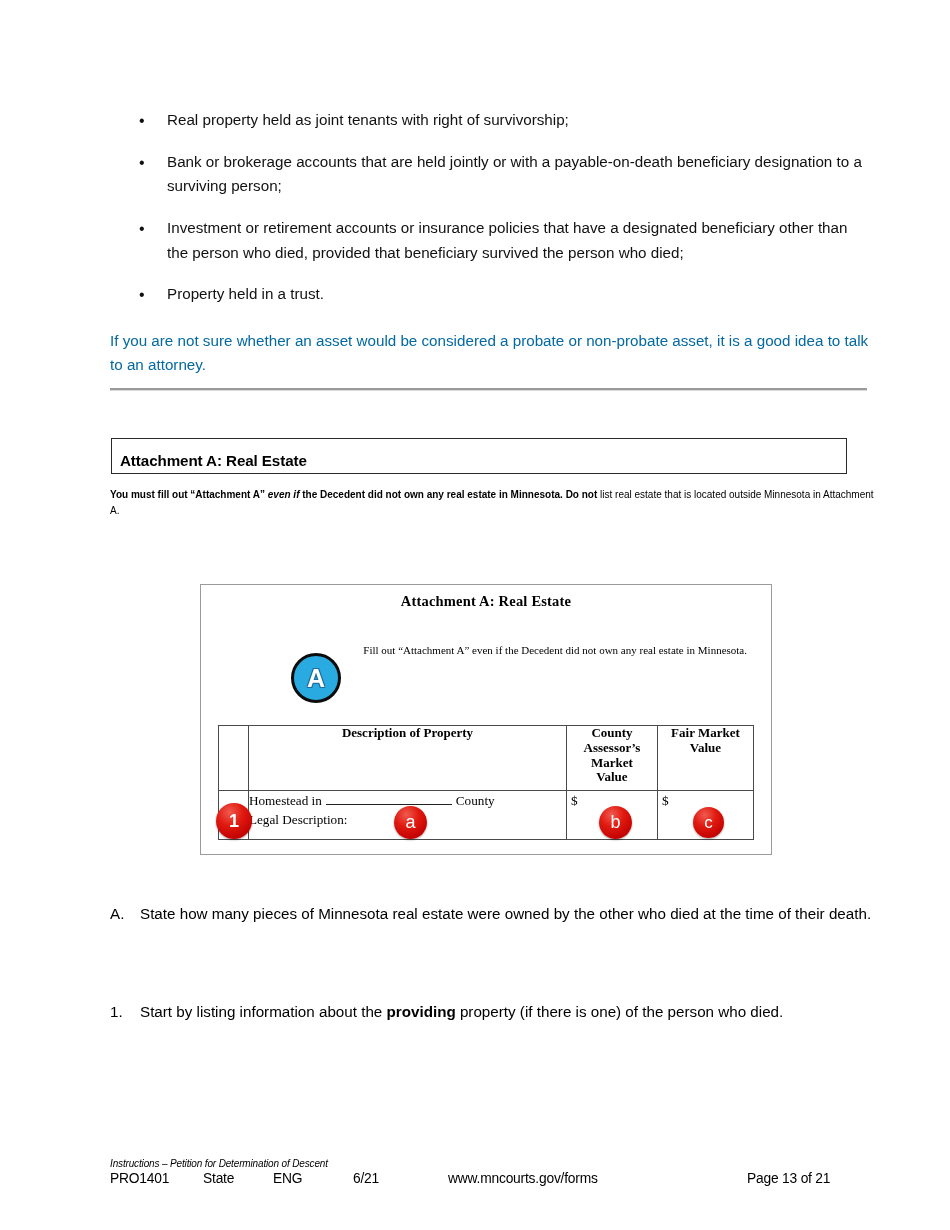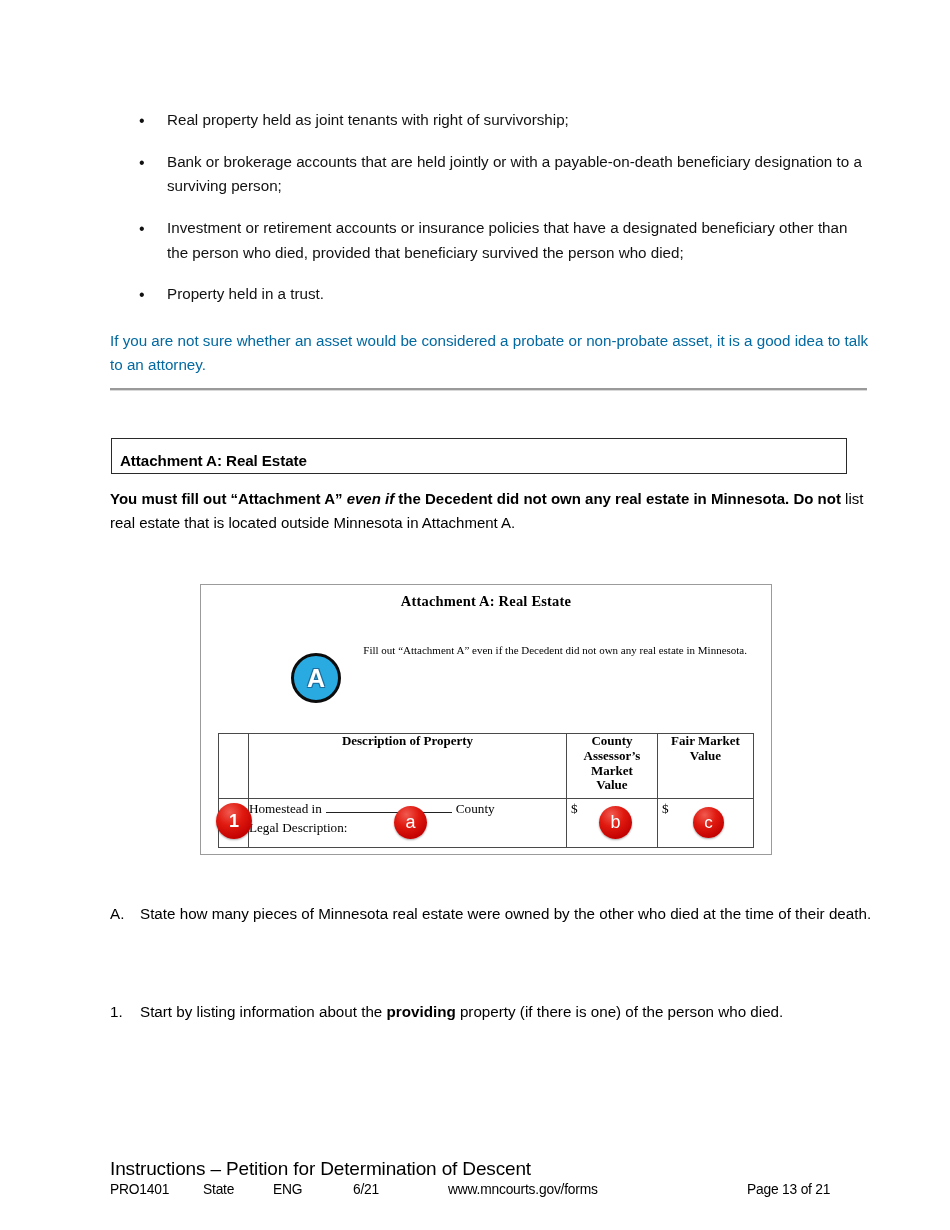--- a/index.html
+++ b/index.html
@@ -91,21 +91,21 @@
     padding-bottom: 5px;
     letter-spacing: -0.1px;
   }
 
   
   .instr {
     position: absolute;
     left: 110px;
     top: 487px;
     width: 766px;
-    font-size: 15px;
+    font-size: 10px;
     line-height: 1.62;
     font-weight: bold;
   }
   .instr .ital { font-style: italic; }
   .instr .norm { font-weight: normal; }
 
   
   .form-img {
     position: absolute;
     left: 200px;
@@ -139,21 +139,21 @@
     border-bottom: 1px solid #222;
     height: 0.95em;
     vertical-align: baseline;
     margin: 0 2px;
   }
 
   
   .form-table {
     position: absolute;
     left: 17px;
-    top: 148px;
+    top: 140px;
     width: 536px;
     border-collapse: collapse;
     font-family: "Liberation Serif", serif;
   }
   .form-table td, .form-table th {
     border: 1px solid #4a4a4a;
     padding: 0;
     vertical-align: top;
   }
   .col-num  { width: 28px; }
@@ -244,21 +244,22 @@
 
   
   .footer {
     position: absolute;
     left: 110px;
     top: 1158px;
     width: 770px;
     font-family: "Liberation Sans", sans-serif;
   }
   .footer-title {
-    font-size: 19px;
+    font-size: 10px;
+    font-style: italic;
     letter-spacing: -0.15px;
     white-space: nowrap;
   }
   .footer-row {
     margin-top: 2px;
     font-size: 13.8px;
     position: relative;
     height: 18px;
     letter-spacing: -0.2px;
   }

